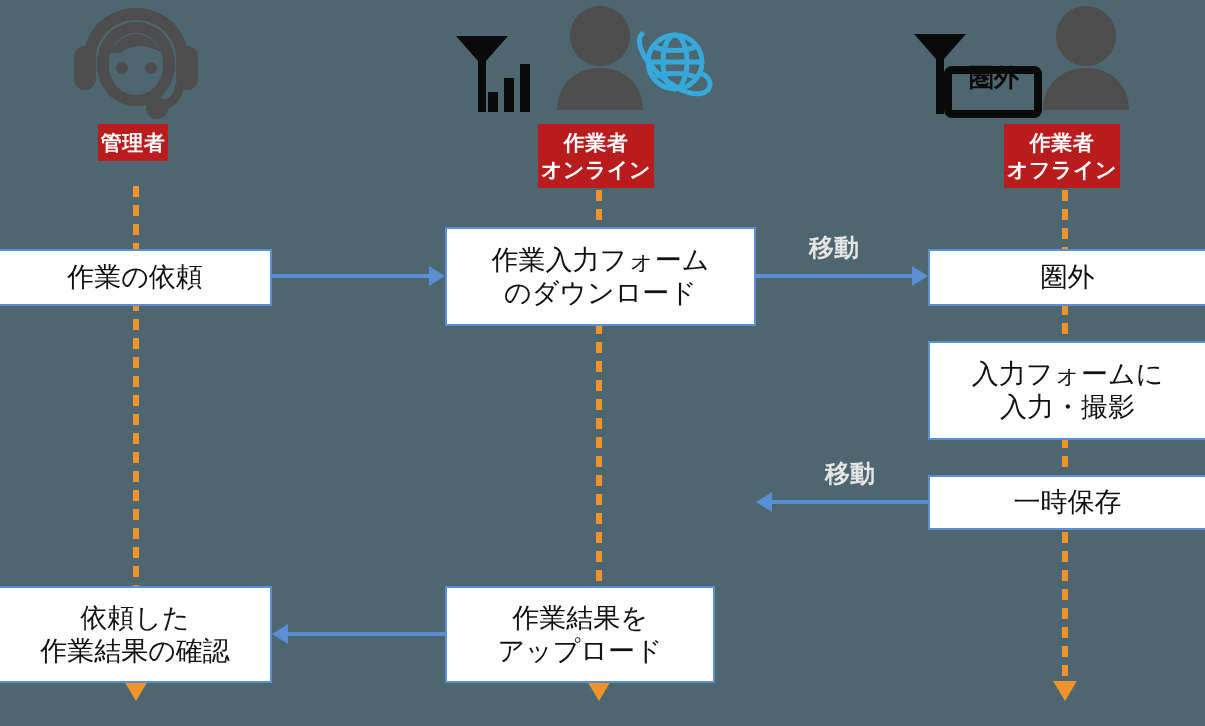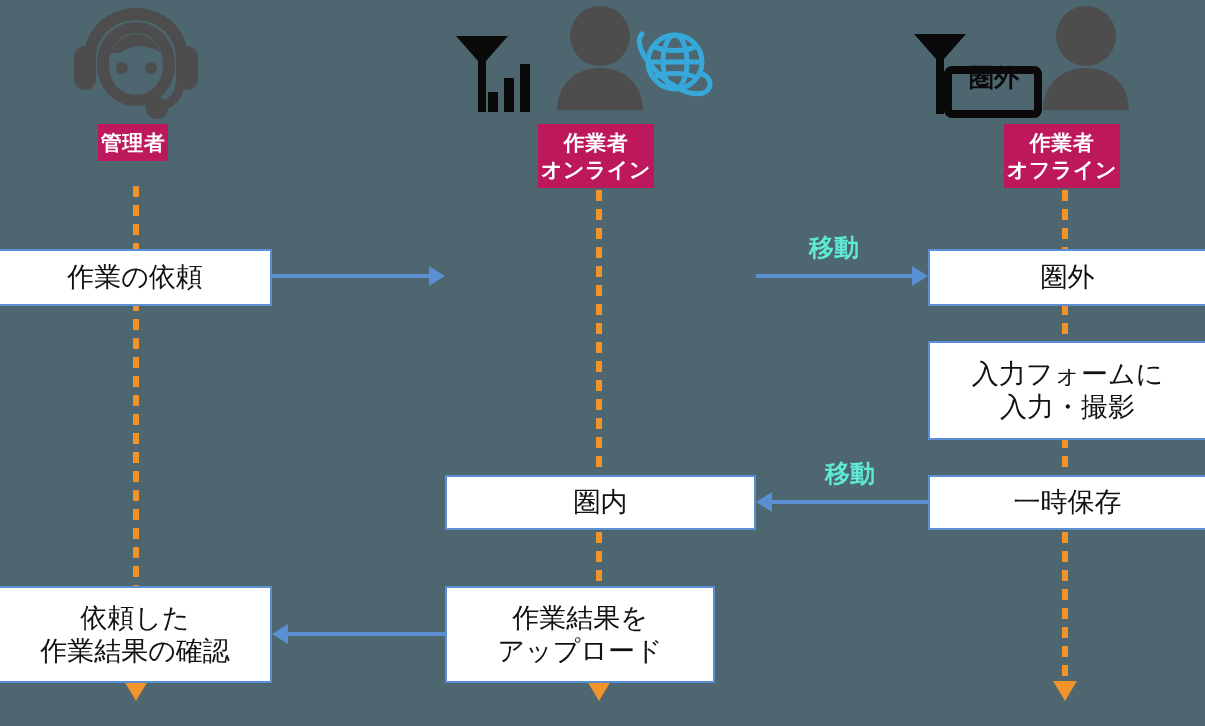--- a/index.html
+++ b/index.html
@@ -39,21 +39,21 @@
   .actor {
     position: absolute;
     text-align: center;
   }
   .actor-icons {
     position: relative;
     height: 120px;
   }
   .badge {
     display: inline-block;
-    background: #be185d;
+    background: #b91c1c;
     color: #ffffff;
     font-weight: bold;
     font-size: 21px;
     line-height: 27px;
     padding: 5px 3px;
     white-space: pre-line;
     letter-spacing: 0.5px;
   }
 
   
@@ -83,21 +83,21 @@
     width: 0;
     height: 0;
     border-top: 10px solid transparent;
     border-bottom: 10px solid transparent;
   }
   .arrow-head.right { border-left: 16px solid #5b8fd4; }
   .arrow-head.left  { border-right: 16px solid #5b8fd4; }
 
   .arrow-label {
     position: absolute;
-    color: #5eead4;
+    color: #e5e5e5;
     font-weight: bold;
     font-size: 25px;
     text-align: center;
     white-space: nowrap;
   }
 </style>
 </head>
 <body>
 
 <div id="canvas">
@@ -209,27 +209,28 @@
           </g>
         </svg>
       </span>
     </div>
     <div class="badge">作業者
 オフライン</div>
   </div>
 
   <div class="box" style="left:-2px; top:249px; width:274px; height:57px;">作業の依頼</div>
 
+  <div class="box" style="left:445px; top:227px; width:311px; height:99px;">作業入力フォーム
+のダウンロード</div>
 
   <div class="box" style="left:928px; top:249px; width:279px; height:57px;">圏外</div>
 
   <div class="box" style="left:928px; top:341px; width:279px; height:99px;">入力フォームに
 入力・撮影</div>
 
-  <div class="box" style="left:445px; top:475px; width:311px; height:55px;">圏内</div>
 
   <div class="box" style="left:928px; top:475px; width:279px; height:55px;">一時保存</div>
 
   <div class="box" style="left:-2px; top:586px; width:274px; height:97px;">依頼した
 作業結果の確認</div>
 
   <div class="box" style="left:445px; top:586px; width:270px; height:97px;">作業結果を
 アップロード</div>
 
   <div class="arrow" style="left:272px; top:274px; width:157px;"></div>

